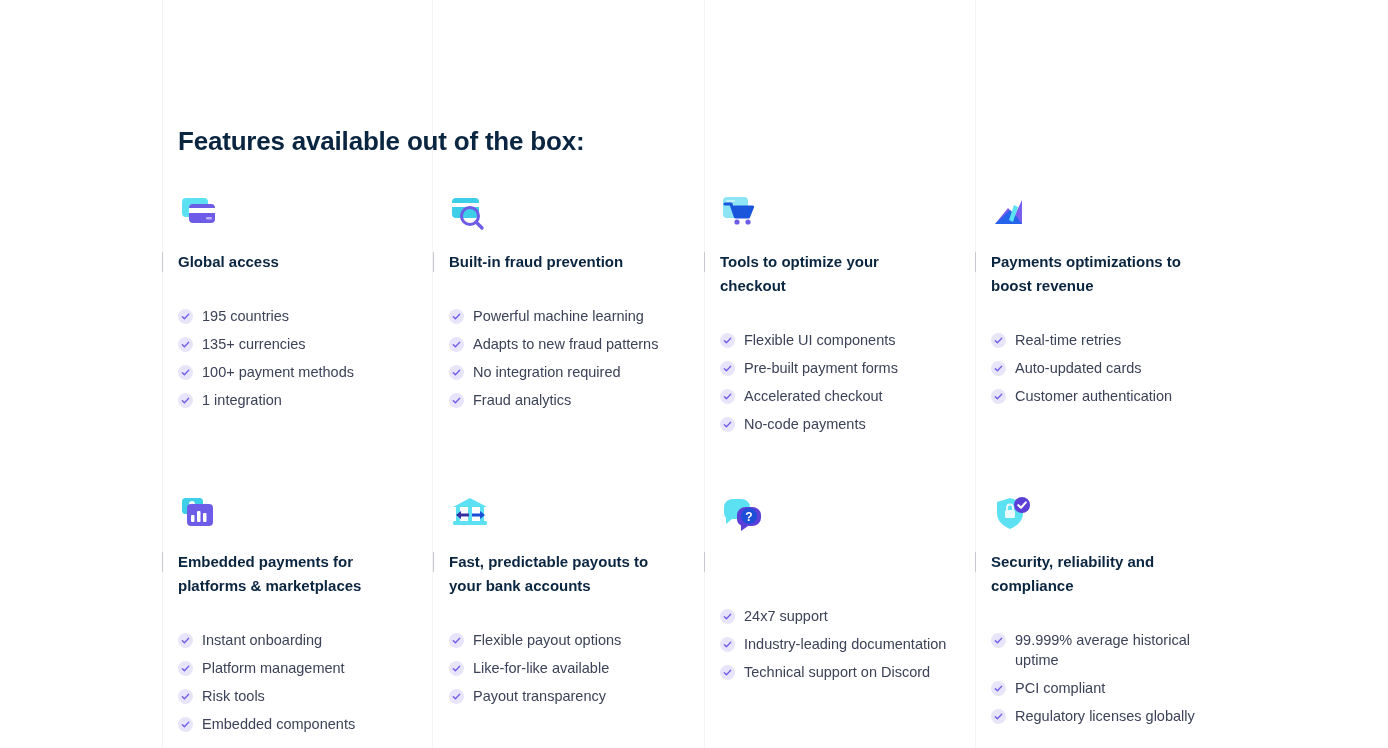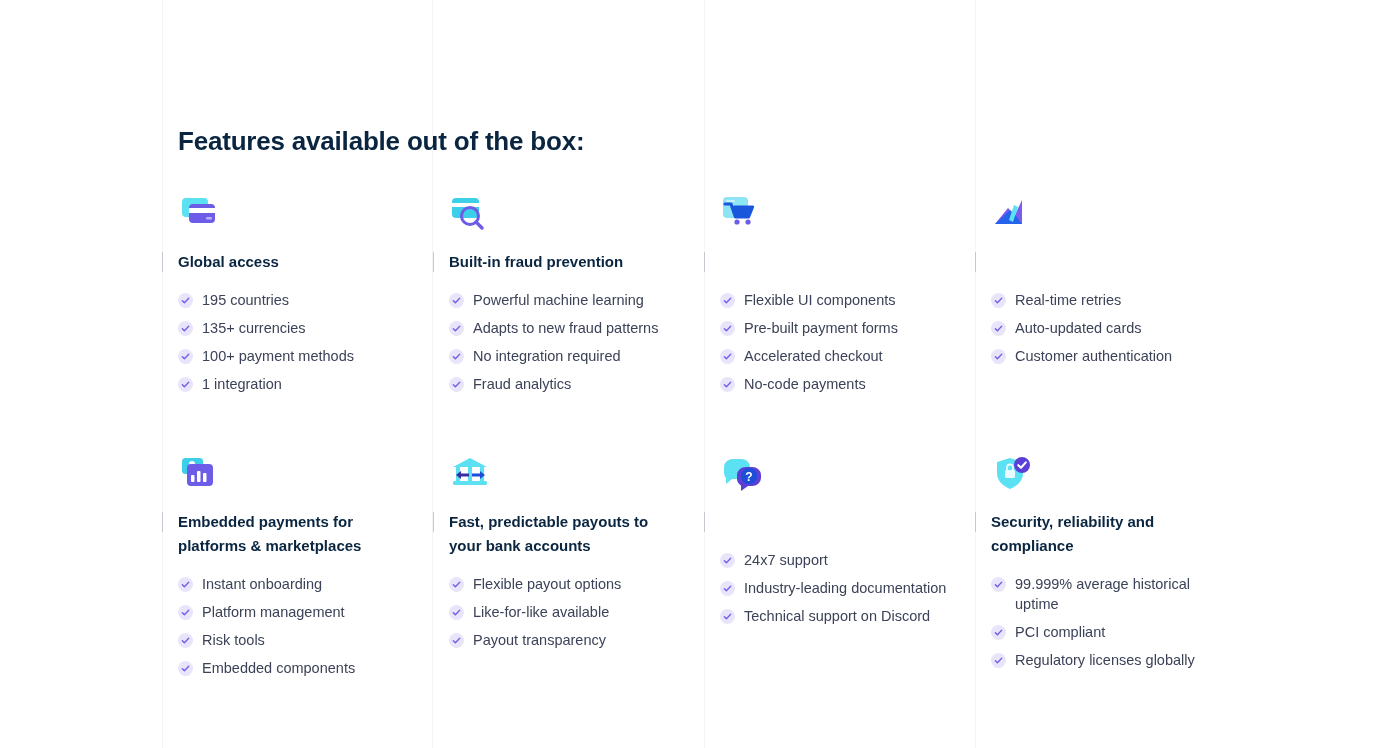--- a/index.html
+++ b/index.html
@@ -96,21 +96,21 @@
     top: 2px;
     width: 1px;
     height: 20px;
     background: #c7c9d1;
   }
   .cell-head .head-text { display: block; max-width: 220px; }
   .cell.c4 .cell-head .head-text { max-width: 210px; }
 
   ul.feature-list {
     list-style: none;
-    margin: 12px 0 0 0;
+    margin: 28px 0 0 0;
     padding: 0;
   }
   ul.feature-list li {
     display: flex;
     align-items: flex-start;
     margin-bottom: 8px;
     font-size: 14.5px;
     line-height: 20px;
     color: #3c4257;
     font-weight: 400;
@@ -258,20 +258,21 @@
             <rect x="3" y="3" width="25" height="21" rx="4" fill="#8de4f5"></rect>
             <path d="M5 10 h6 l4.5 13 h13 l4-10 h-18" fill="none" stroke="#1a56db" stroke-width="3.2" stroke-linecap="round" stroke-linejoin="round"></path>
             <path d="M12 13 h20 l-3.5 9 h-13 z" fill="#1a56db"></path>
             <circle cx="17" cy="28" r="2.6" fill="#6c5ce7"></circle>
             <circle cx="28" cy="28" r="2.6" fill="#6c5ce7"></circle>
             <rect x="6" y="6" width="9" height="2" rx="1" fill="#c8f2fb"></rect>
           </svg>
         </div>
         <div class="cell-head">
           <span class="head-rule"></span>
+          <span class="head-text">Tools to optimize your checkout</span>
         </div>
         <ul class="feature-list">
           <li>
             <span class="check">
                 <svg width="15" height="15" viewBox="0 0 15 15">
                   <circle cx="7.5" cy="7.5" r="7.5" fill="#e8e5fb"></circle>
                   <path d="M4.3 7.7 L6.4 9.8 L10.7 5.2" stroke="#6c5ce7" stroke-width="1.3" fill="none" stroke-linecap="round" stroke-linejoin="round"></path>
                 </svg>
               </span>
             <span class="li-text">Flexible UI components</span>
@@ -309,20 +310,21 @@
       <div class="cell c4">
         <div class="icon-box">
           <svg width="44" height="44" viewBox="0 0 44 44">
             <path d="M4 30 L17 14 L24 21 L31 6 L31 30 Z" fill="#7a5cf0"></path>
             <path d="M4 30 L19 16 L26 23 L31 30 Z" fill="#2563eb"></path>
             <path d="M18 26 L23 11 L27 13 L22 28 Z" fill="#5ce1f2"></path>
           </svg>
         </div>
         <div class="cell-head">
           <span class="head-rule"></span>
+          <span class="head-text">Payments optimizations to boost revenue</span>
         </div>
         <ul class="feature-list">
           <li>
             <span class="check">
                 <svg width="15" height="15" viewBox="0 0 15 15">
                   <circle cx="7.5" cy="7.5" r="7.5" fill="#e8e5fb"></circle>
                   <path d="M4.3 7.7 L6.4 9.8 L10.7 5.2" stroke="#6c5ce7" stroke-width="1.3" fill="none" stroke-linecap="round" stroke-linejoin="round"></path>
                 </svg>
               </span>
             <span class="li-text">Real-time retries</span>

